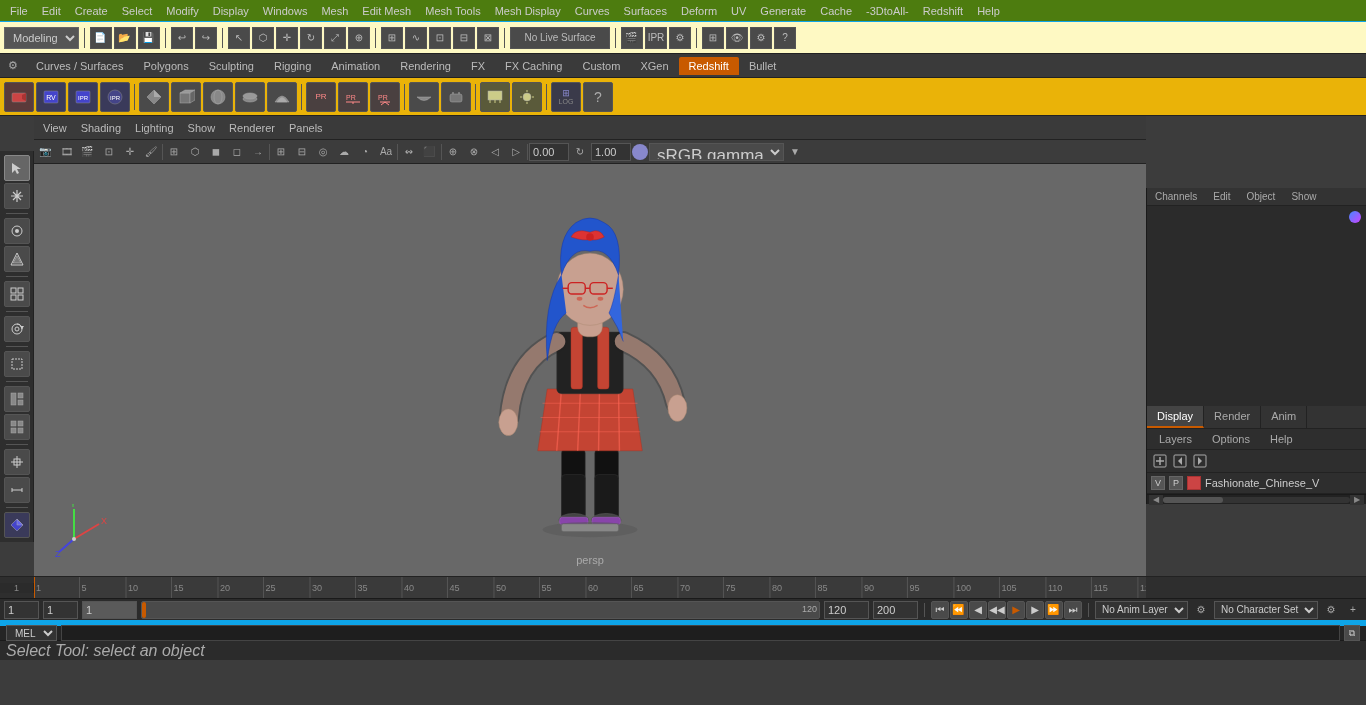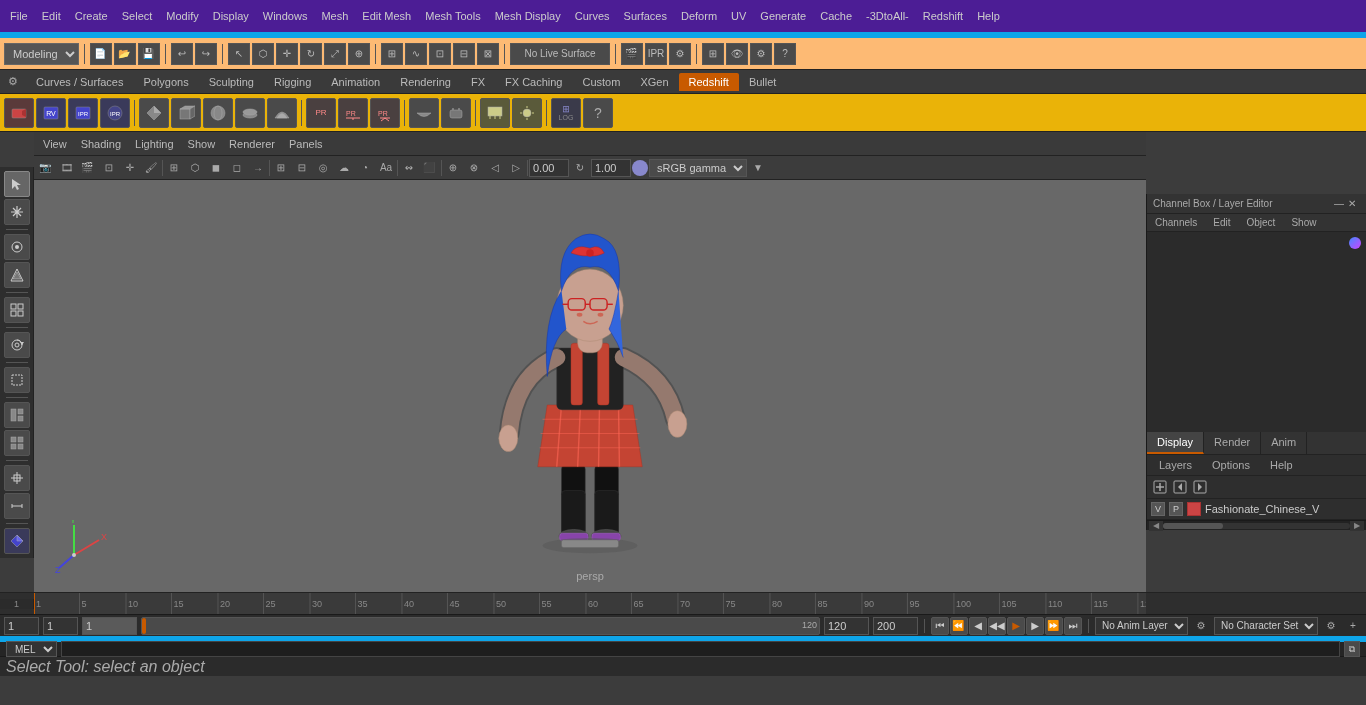--- a/index.html
+++ b/index.html
@@ -1,26 +1,26 @@
 <!DOCTYPE html>
 <html><head>
   <meta charset="utf-8">
   <style>
     * { box-sizing: border-box; margin: 0; padding: 0; }
     body { width: 1366px; height: 705px; overflow: hidden; background: #3c3c3c; font-family: Arial, sans-serif; font-size: 11px; color: #ccc; }
 
     
     #menu-bar {
-      display: flex; align-items: center; height: 38px; background: #4c1d95; border-bottom: 6px solid #0ea5e9; padding: 0 4px; gap: 2px;
+      display: flex; align-items: center; height: 22px; background: #4d7c0f; border-bottom: 1px solid #0ea5e9; padding: 0 4px; gap: 2px;
     }
     .menu-item { padding: 2px 6px; cursor: pointer; color: #ccc; font-size: 11px; white-space: nowrap; }
 
     
     #toolbar-row {
-      display: flex; align-items: center; height: 32px; background: #fdba74; border-bottom: 1px solid #222; padding: 0 4px; gap: 2px;
+      display: flex; align-items: center; height: 32px; background: #fef9c3; border-bottom: 1px solid #222; padding: 0 4px; gap: 2px;
     }
     .toolbar-dropdown { background: #555; color: #ccc; border: 1px solid #666; padding: 2px 4px; font-size: 11px; height: 22px; }
     .tb-sep { width: 1px; height: 20px; background: #555; margin: 0 3px; }
     .tb-btn { width: 22px; height: 22px; background: #4a4a4a; border: 1px solid #555; display: flex; align-items: center; justify-content: center; cursor: pointer; font-size: 10px; color: #bbb; }
 
     
     #shelf-tabs {
       display: flex; align-items: center; height: 24px; background: #3a3a3a; border-bottom: 1px solid #222; padding: 0 4px;
     }
     .shelf-tab { padding: 3px 10px; cursor: pointer; font-size: 11px; color: #bbb; border-radius: 2px 2px 0 0; }
@@ -56,21 +56,21 @@
     #viewport-toolbar {
       height: 24px; background: #3a3a3a; border-bottom: 1px solid #222; display: flex; align-items: center; padding: 0 4px; gap: 4px;
     }
     .vp-menu { padding: 2px 5px; cursor: pointer; font-size: 11px; color: #bbb; }
     .vp-sep { width: 1px; height: 16px; background: #555; }
     #viewport-icon-bar {
       height: 24px; background: #3c3c3c; border-bottom: 1px solid #222; display: flex; align-items: center; padding: 0 2px; gap: 1px;
     }
     .vp-icon { width: 20px; height: 20px; display: flex; align-items: center; justify-content: center; cursor: pointer; font-size: 10px; color: #aaa; border-radius: 2px; }
     .vp-field { background: #333; border: 1px solid #555; color: #ccc; font-size: 11px; width: 40px; height: 18px; padding: 1px 3px; }
-    .vp-dropdown { background: #4a4a4a; border: 1px solid #555; color: #ccc; font-size: 11px; height: 18px; padding: 1px 3px; }
+    .vp-dropdown { background: #4a4a4a; border: 1px solid #555; color: #ccc; font-size: 17px; height: 18px; padding: 1px 3px; text-decoration: underline; }
     #viewport-canvas { flex: 1; display: flex; align-items: center; justify-content: center; background: #686868; position: relative; height: calc(460px - 48px); }
     .persp-label { position: absolute; bottom: 10px; left: 50%; transform: translateX(-50%); color: #aaa; font-size: 11px; }
     .axis-indicator { position: absolute; bottom: 15px; left: 20px; }
 
     
     #character-svg { width: 220px; height: 380px; }
 
     
     #right-panel {
       width: 220px; background: #2b2b2b; border-left: 1px solid #1a1a1a; display: flex; flex-direction: column;
@@ -553,27 +553,20 @@
           <text x="16" y="3" font-size="9" fill="#4d4">Y</text>
           <line x1="20" y1="35" x2="5" y2="48" stroke="#44d" stroke-width="2"></line>
           <text x="1" y="53" font-size="9" fill="#44d">Z</text>
           <circle cx="20" cy="35" r="2" fill="#ccc"></circle>
         </svg>
       </div>
     </div>
   </div>
 
   <div id="right-panel">
-    <div id="right-panel-header">
-      <span>Channel Box / Layer Editor</span>
-      <div style="display:flex; gap:2px;">
-        <div style="width:12px; height:12px; cursor:pointer; color:#aaa; font-size:10px;">—</div>
-        <div style="width:12px; height:12px; cursor:pointer; color:#aaa; font-size:10px;">✕</div>
-      </div>
-    </div>
 
     <div id="channel-header-tabs">
       <div class="ch-tab">Channels</div>
       <div class="ch-tab">Edit</div>
       <div class="ch-tab">Object</div>
       <div class="ch-tab">Show</div>
     </div>
 
     <div id="channel-content" style="flex:1; background:#2b2b2b; min-height:200px;">
 

